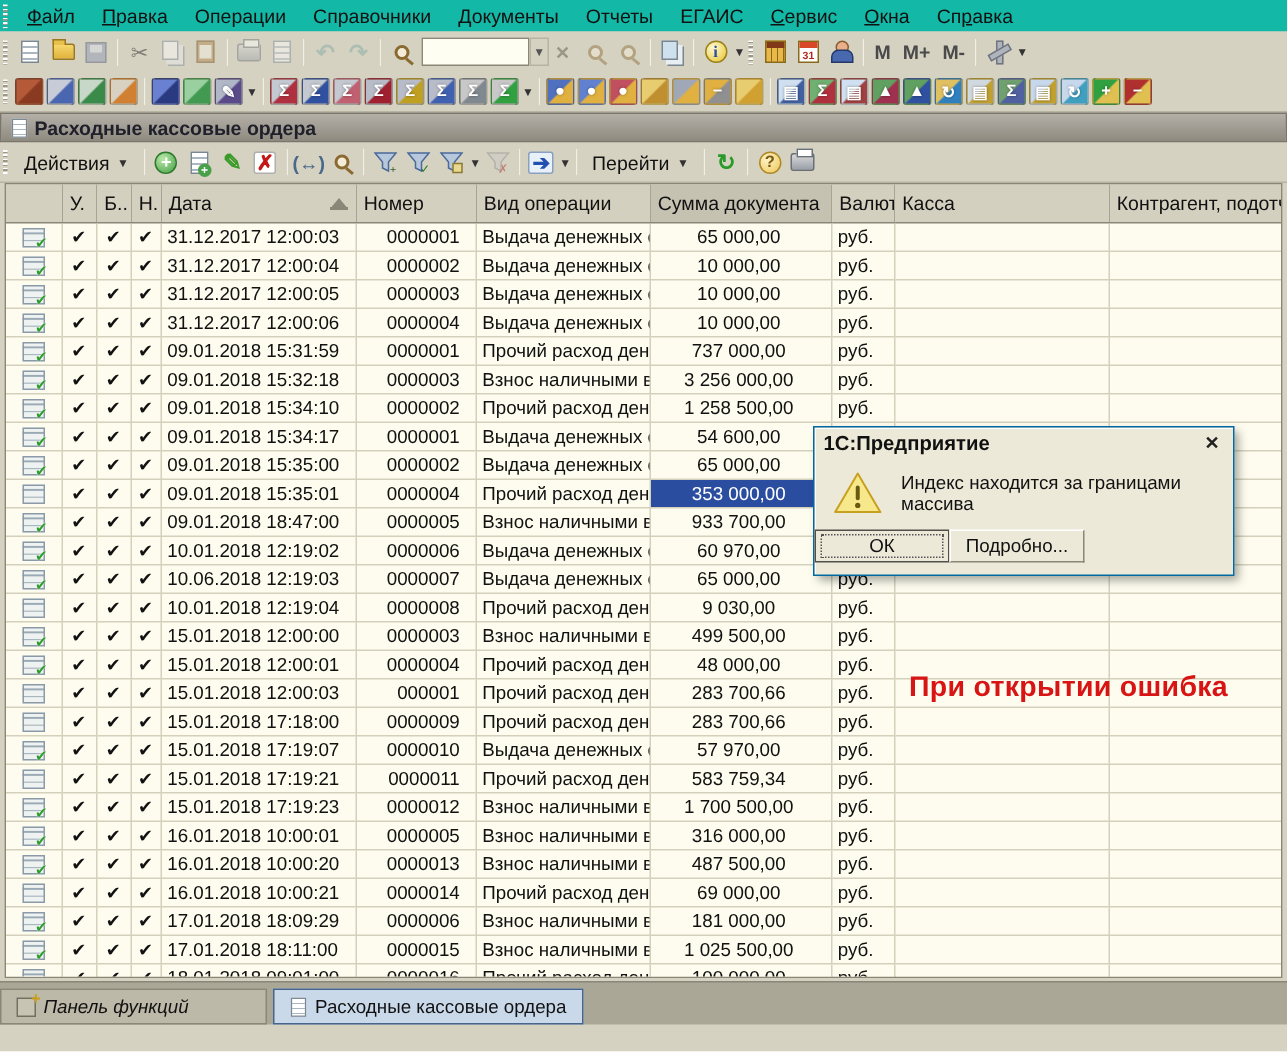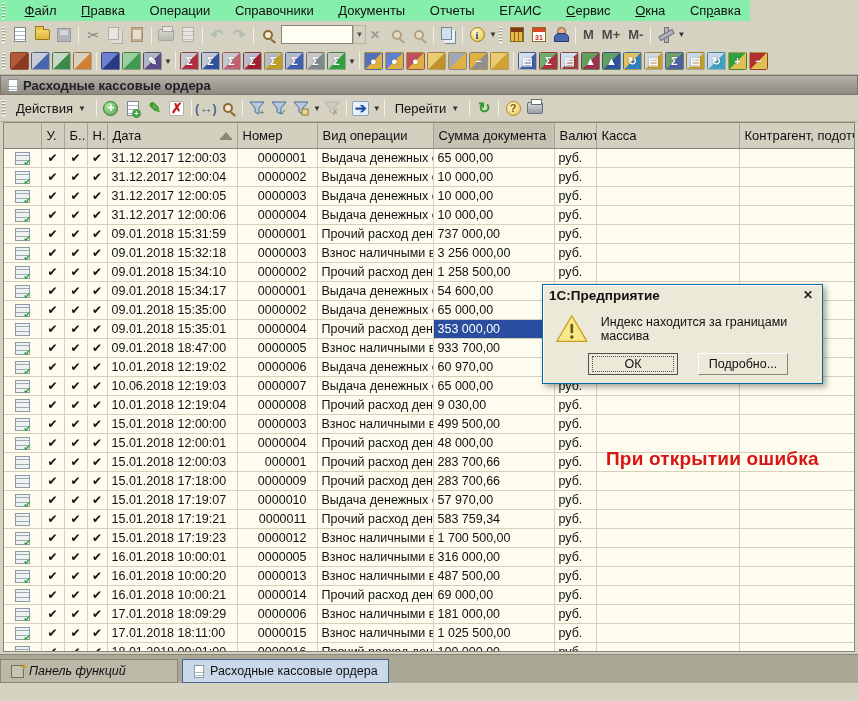--- a/index.html
+++ b/index.html
@@ -2,22 +2,22 @@
 <html><head>
 <meta charset="utf-8">
 <style>
   * { margin:0; padding:0; box-sizing:border-box; }
   html,body { font-family:"Liberation Sans", sans-serif; }
   .app { position:relative; width:858px; height:701px; background:#d6d2c2; overflow:hidden;
          font-size:13px; color:#111; }
   .grip { display:inline-block; width:3px; height:16px; margin:0 4px 0 2px;
           background:repeating-linear-gradient(180deg,#fff 0 1px,#9a9688 1px 2px,transparent 2px 3px); }
   
-  .menubar { position:absolute; left:0; top:0; width:750px; height:21px; display:flex; align-items:center;
-             background:#86efac;justify-content:space-between; }
+  .menubar { position:absolute; left:0; top:0; width:858px; height:21px; display:flex; align-items:center;
+             background:#14b8a6; }
   .menu-item { padding:2px 9px; cursor:default; }
   .menu-item u { text-decoration:underline; }
   
   .tb { position:absolute; left:0; width:858px; display:flex; align-items:center; background:#d6d2c2; }
   .tb1 { top:21px; height:27px; }
   .tb2 { top:48px; height:27px; border-bottom:1px solid #b8b4a4; }
   .sep { width:1px; height:18px; background:#aaa698; border-right:1px solid #f2efe4; margin:0 3px; }
   .i16 { width:20px; height:20px; margin:0 1px; display:inline-flex; align-items:center; justify-content:center;
          border-radius:2px; position:relative; font-size:14px; }
   .dis { opacity:.45; }
@@ -79,35 +79,35 @@
   .grid col.c4{width:130px}.grid col.c5{width:80px}.grid col.c6{width:116px}.grid col.c7{width:121px}
   .grid col.c8{width:42px}.grid col.c9{width:143px}.grid col.c10{width:115px}
   .grid th { height:25px; background:#d4d0c0; border-right:1px solid #a8a494; border-bottom:1px solid #8a867a;
              font-weight:normal; text-align:left; padding:0 5px; white-space:nowrap; overflow:hidden; position:relative; }
   .grid th.sorted { background:#c6c2b2; }
   .sortico { position:absolute; right:6px; top:9px; width:0; height:0; border-left:5px solid transparent; border-right:5px solid transparent; border-bottom:6px solid #8a8678; }
   .sortico::after { content:""; position:absolute; left:-6px; top:6px; width:12px; height:2px; background:#8a8678; }
   .grid td { height:19px; border-right:1px solid #d4d0bc; border-bottom:1px solid #d4d0bc;
              padding:0 4px; white-space:nowrap; overflow:hidden; background:#fdfcee; font-size:12.5px; }
   .grid td.c-num { text-align:right; padding-right:10px; }
-  .grid td.c-amt { text-align:left; padding-right:6px;margin-top:28px; }
+  .grid td.c-amt { text-align:center; padding-right:6px;margin-top:28px; }
   .grid td.c-chk { text-align:center; padding:0; font-size:12px; }
   .grid td.c-ico { text-align:center; padding:0; }
   .grid td.sel { background:#2b4da0; color:#fff; }
   .docico { display:inline-block; width:15px; height:13px; background:#eef2f0; border:1px solid #8a9aa8; position:relative; vertical-align:middle;
             background-image:repeating-linear-gradient(180deg,transparent 0 2px,#9aaab4 2px 3px,transparent 3px 5px); }
   .docico.posted::after { content:"\2714"; position:absolute; right:-3px; bottom:-4px; color:#2f9e2f; font-size:10px; text-shadow:0 0 1px #fff; }
   
   .dialog { position:absolute; left:542px; top:284px; width:281px; height:100px; background:#ece9d8;
             border:1px solid #0369a1; box-shadow:1px 0 0 #fff inset,0 1px 0 #fff inset, 3px 3px 6px rgba(0,0,0,.35); z-index:20; }
   .dlg-title { display:flex; align-items:center; height:21px; padding:0 6px; font-weight:bold; font-size:13.5px; }
   .dlg-close { margin-left:auto; width:16px; height:15px; text-align:center; line-height:14px; font-size:12px; font-weight:bold; color:#222; }
   .dlg-body { display:flex; align-items:center; gap:12px; padding:6px 10px 0 12px; }
   .dlg-msg { font-size:12.5px; }
-  .dlg-btns { position:absolute; left:0; bottom:8px; width:100%; display:flex; gap:20px; padding-left:45px; }
+  .dlg-btns { position:absolute; left:0; bottom:8px; width:100%; display:flex; gap:0; }
   .btn { width:90px; height:22px; background:#ece9d8; border:1px solid #8a8678;
          border-top-color:#fff; border-left-color:#fff; font-size:12.5px; display:flex; align-items:center; justify-content:center; }
   .btn.default { border:1px solid #50504a; box-shadow:0 0 0 1px #ece9d8 inset; }
   .btn .inner { width:82px; height:16px; display:flex; align-items:center; justify-content:center; }
   .btn.default .inner { border:1px dotted #555; }
   
   .annot { position:absolute; left:606px; top:448px; font-size:19px; font-weight:bold; color:#d81414; z-index:10; letter-spacing:.2px; }
   
   .tabbar { position:absolute; left:0; top:654px; width:858px; height:29px; background:#aba796; display:flex; align-items:flex-end; gap:4px; padding:0 0 0 0; border-top:1px solid #8a8678; }
   .tab { height:24px; display:flex; align-items:center; gap:5px; padding:0 10px; font-size:12.5px; }

